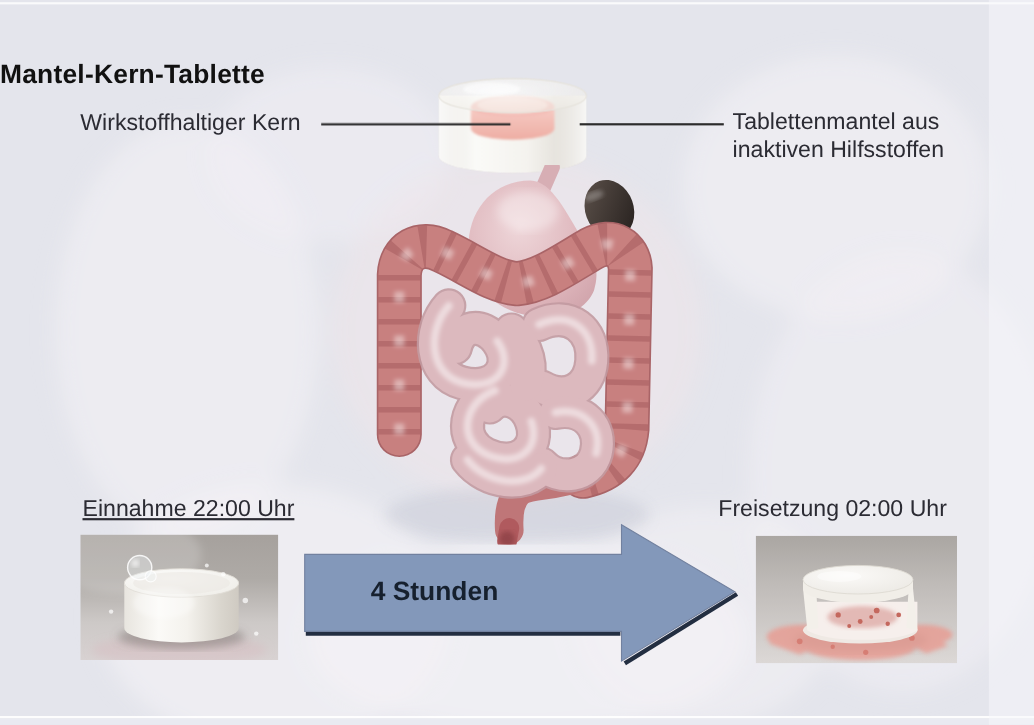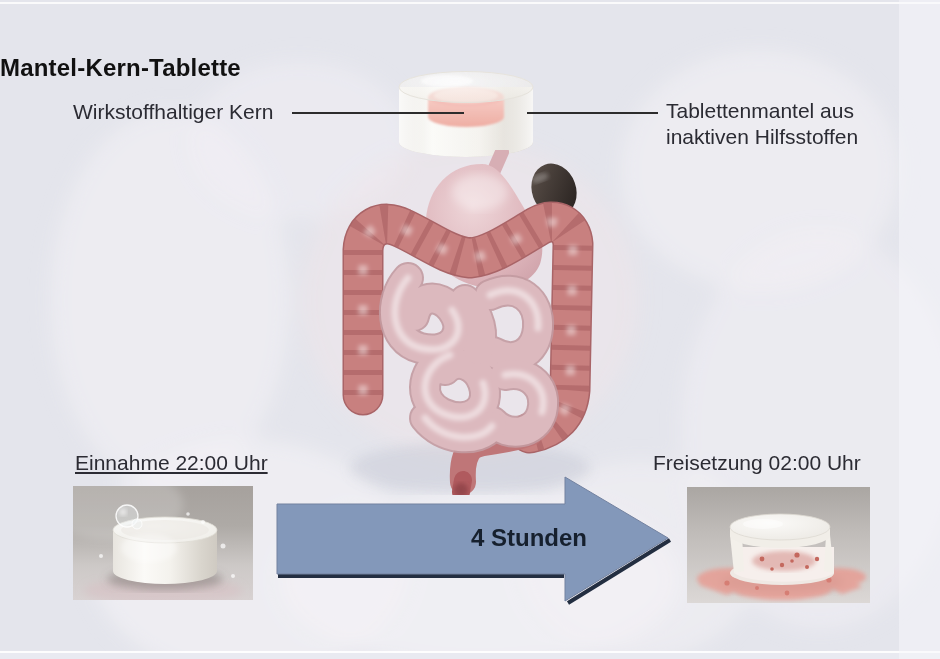--- a/index.html
+++ b/index.html
@@ -28,21 +28,21 @@
   }
   .core-label{left:73px;top:100px;}
   .coat-label{left:666px;top:98px;line-height:26px;}
   .leader{height:2px;background:var(--color-leader_line,#2c2c2c);top:112px;}
   .leader-left{left:292px;width:172px;}
   .leader-right{left:527px;width:131px;}
   .intake-label{left:75px;top:451px;text-decoration:underline;}
   .release-label{left:653px;top:451px;}
   .arrow-text{
     left:337px;top:523px;width:250px;height:30px;line-height:30px;
-    text-align:right;font-size:24px;font-weight:bold;
+    text-align:left;font-size:24px;font-weight:bold;
     color:var(--color-arrow_text,#16202e);
   }
   svg{display:block;}
 </style>
 </head>
 <body>
 
 <div class="stage">
 
   <svg class="abs ghost-layer" width="940" height="659" viewBox="0 0 940 659">

